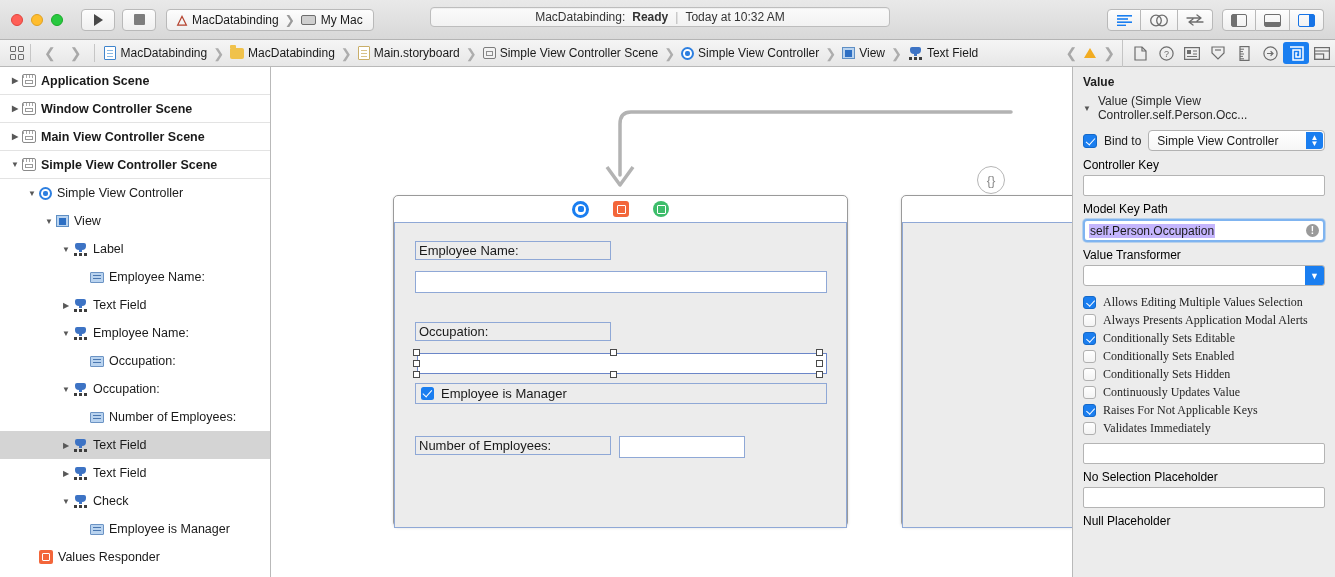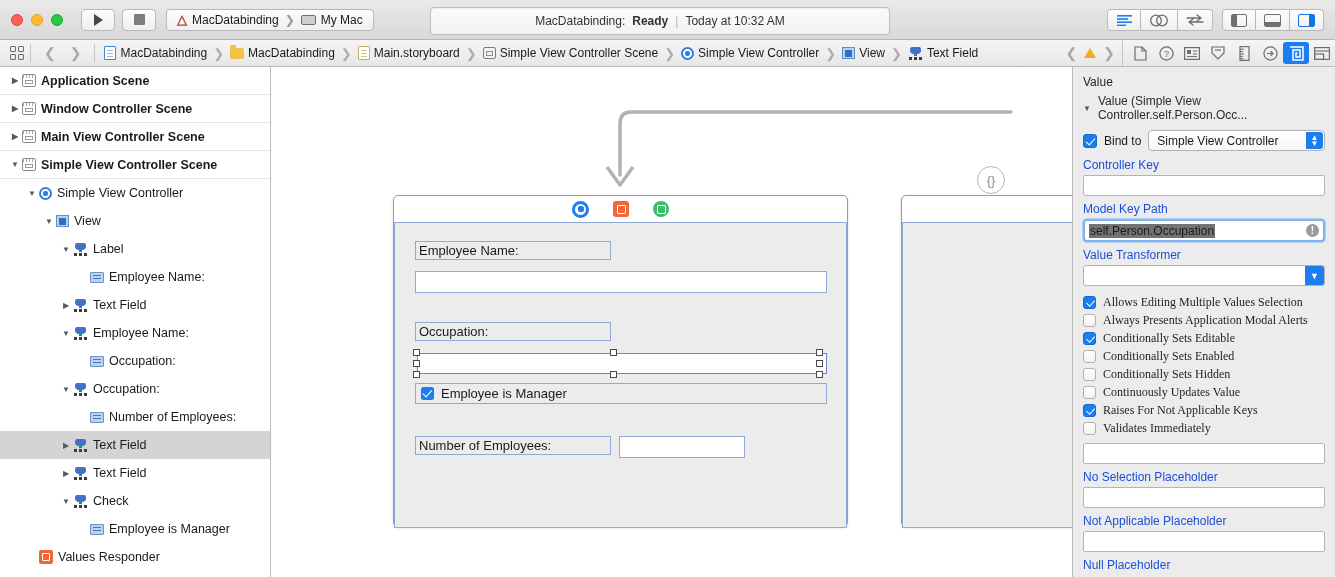--- a/index.html
+++ b/index.html
@@ -44,21 +44,21 @@
   .scheme {
     margin-left:10px; height:22px; display:flex; align-items:center; gap:5px;
     padding:0 10px;
     background:linear-gradient(#fdfdfd,#efefef);
     border:1px solid #b9b9b9; border-radius:4px; font-size:12px;
   }
   .scheme .chev { color:#9a9a9a; font-size:12px; margin:0 1px;}
   .mac-ic { width:15px;height:10px;border:1.5px solid #6d6d6d;border-radius:2px;background:#cfcfcf; }
 
   .status {
-    position:absolute; left:430px; width:460px; height:28px; top:7px;
+    position:absolute; left:430px; width:460px; height:20px; top:7px;
     background:linear-gradient(#fbfbfb,#f2f2f2);
     border:1px solid #bdbdbd; border-radius:4px;
     display:flex; align-items:center; justify-content:center; gap:7px;
     font-size:12px; color:#333;
     box-shadow:0 1px 1px rgba(0,0,0,.05) inset;
   }
   .status b { font-weight:bold; }
   .status .sep { color:#b6b6b6; }
   .warn-tri {
     width:0;height:0;border-left:7px solid transparent;border-right:7px solid transparent;
@@ -168,47 +168,47 @@
   .sel-field { position:absolute; background:#fff; border:1px solid #6b86c8; }
   .handle { position:absolute; width:7px; height:7px; background:#fff; border:1px solid #4a4a4a; }
   .curly { position:absolute; width:28px;height:28px;border:1.6px solid #b6b6b6;border-radius:50%;background:#fff;display:flex;align-items:center;justify-content:center;font-size:13px;color:#8d8d8d;}
 
   
   .inspector {
     position:absolute; right:0; top:67px; width:263px; height:510px;
     background:#ececec; border-left:1px solid #b9b9b9;
     padding:8px 10px 0 10px; overflow:hidden;
   }
-  .insp-h { font-size:12px; font-weight:normal; color:#1f1f1f; margin-bottom:5px; }
+  .insp-h { font-size:12px; font-weight:bold; color:#1f1f1f; margin-bottom:5px; }
   .insp-sub { display:flex; align-items:center; gap:7px; font-size:12px; color:#2b2b2b; margin-bottom:8px; }
   .insp-sub .tri2 { font-size:8px; color:#555; }
   .bind-row { display:flex; align-items:center; gap:7px; margin-bottom:7px; }
   .ck { width:14px;height:14px;border-radius:3px;border:1px solid #b0b0b0;background:linear-gradient(#fff,#f3f3f3);position:relative;flex:0 0 auto;}
   .ck.on { background:#1a7ef0; border-color:#1569c8; }
   .ck.on:after{content:"";position:absolute;left:4px;top:1.2px;width:4px;height:8px;border:solid #fff;border-width:0 1.9px 1.9px 0;transform:rotate(42deg);}
   .popup {
     flex:1; height:21px; background:linear-gradient(#fff,#f6f6f6);
     border:1px solid #b2b2b2; border-radius:4px;
     display:flex; align-items:center; padding-left:8px; font-size:12px; position:relative;
   }
   .popup .stepper {
     position:absolute; right:1px; top:1px; bottom:1px; width:17px; background:#1a7ef0;
     border-radius:0 3px 3px 0; color:#fff; display:flex; flex-direction:column;
     align-items:center; justify-content:center; line-height:6px; font-size:8px;
   }
-  .fld-label { font-size:12px; color:#1d4ed8; margin:2px 0 3px 0; }
+  .fld-label { font-size:12px; color:#000000; margin:2px 0 3px 0; }
   .txtfield {
     height:21px; background:#fff; border:1px solid #b4b4b4; border-radius:2px;
     display:flex; align-items:center; padding:0 6px; font-size:12px; margin-bottom:6px;
   }
   .txtfield.focus {
     border:2px solid #7fb4f0; border-radius:4px; box-shadow:0 0 0 1px rgba(90,160,235,.35);
     height:23px; padding:0 4px; justify-content:space-between;
   }
-  .hl { background:#737373; padding:0 1px; }
+  .hl { background:#c4b5fd; padding:0 1px; }
   .info-dot { width:13px;height:13px;border-radius:50%;background:#9a9a9a;color:#fff;font-size:10px;font-weight:bold;display:flex;align-items:center;justify-content:center;flex:0 0 auto;}
   .combo {
     height:21px; background:#fff; border:1px solid #b2b2b2; border-radius:3px;
     position:relative; margin-bottom:7px;
   }
   .combo .arrow {
     position:absolute; right:0; top:0; bottom:0; width:19px; background:#1a7ef0;
     border-radius:0 2px 2px 0; color:#fff; font-size:9px;
     display:flex; align-items:center; justify-content:center;
   }
@@ -747,24 +747,18 @@
             <span></span>
           </div>
         </div>
         <div>
           <div class="fld-label">No Selection Placeholder</div>
           <div class="txtfield">
             <span></span>
           </div>
         </div>
         <div>
-          <div class="fld-label">Not Applicable Placeholder</div>
-          <div class="txtfield">
-            <span></span>
-          </div>
-        </div>
-        <div>
           <div class="fld-label">Null Placeholder</div>
         </div>
       </div>
   </div>
 
 </div>
 
 </body></html>

